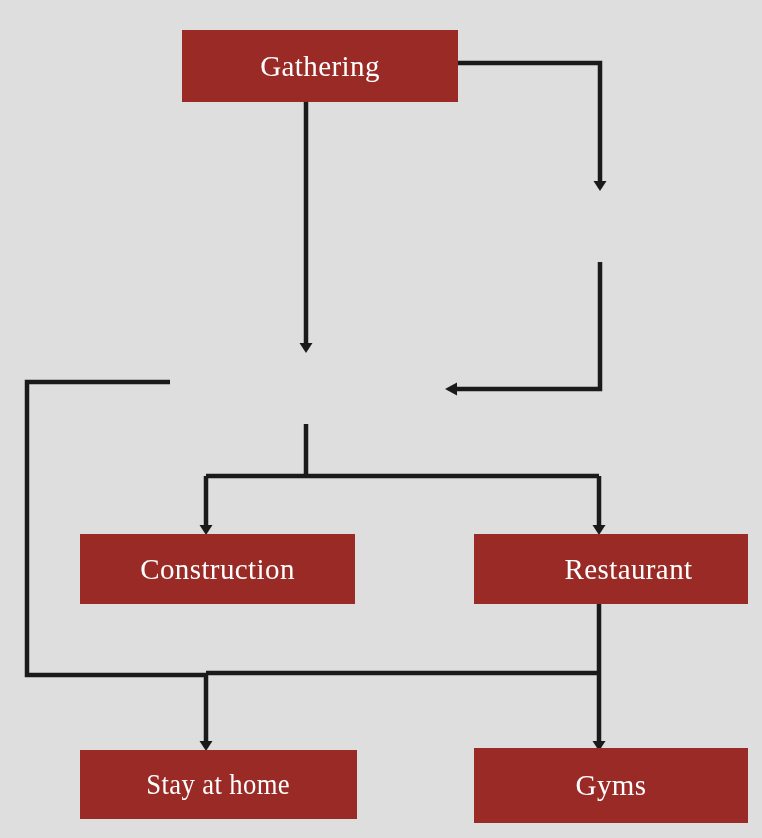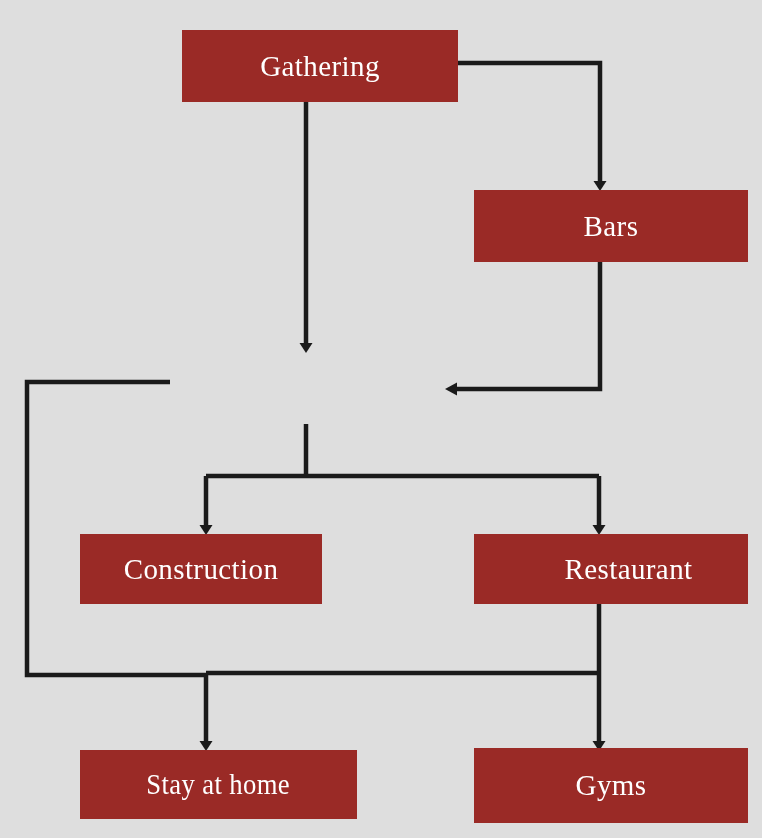--- a/index.html
+++ b/index.html
@@ -101,26 +101,23 @@
     <g>
       <path d="M599,604 L599,743" fill="none" stroke="#1a1a1a" stroke-width="4.5"></path>
       <path d="M592.5,741 L605.5,741 L599,751 Z" fill="#1a1a1a"></path>
     </g>
   </svg>
 
   <div class="node" style="left:170px; top:30px; width:276px; height:72px;">
     <span class="node-label">Gathering</span>
   </div>
 
-  <div class="node" style="left:462px; top:190px; width:274px; height:72px;">
-    <span class="node-label">Bars</span>
-  </div>
 
 
-  <div class="node" style="left:68px; top:534px; width:242px; height:70px;">
+  <div class="node" style="left:68px; top:534px; width:275px; height:70px;">
     <span class="node-label">Construction</span>
   </div>
 
   <div class="node" style="left:462px; top:534px; width:274px; height:70px;padding-left:35px;">
     <span class="node-label">Restaurant</span>
   </div>
 
   <div class="node condensed" style="left:68px; top:750px; width:277px; height:69px;">
     <span class="node-label">Stay at home</span>
   </div>

